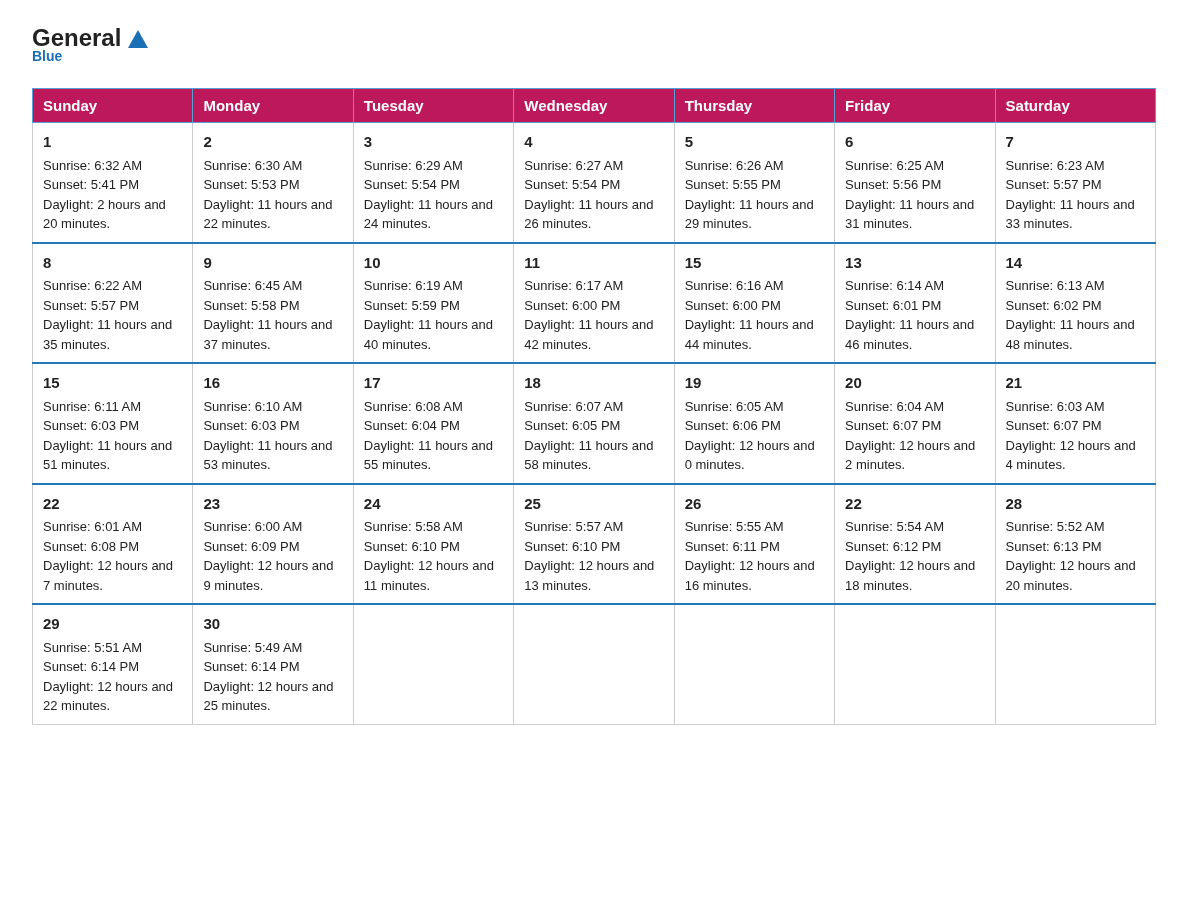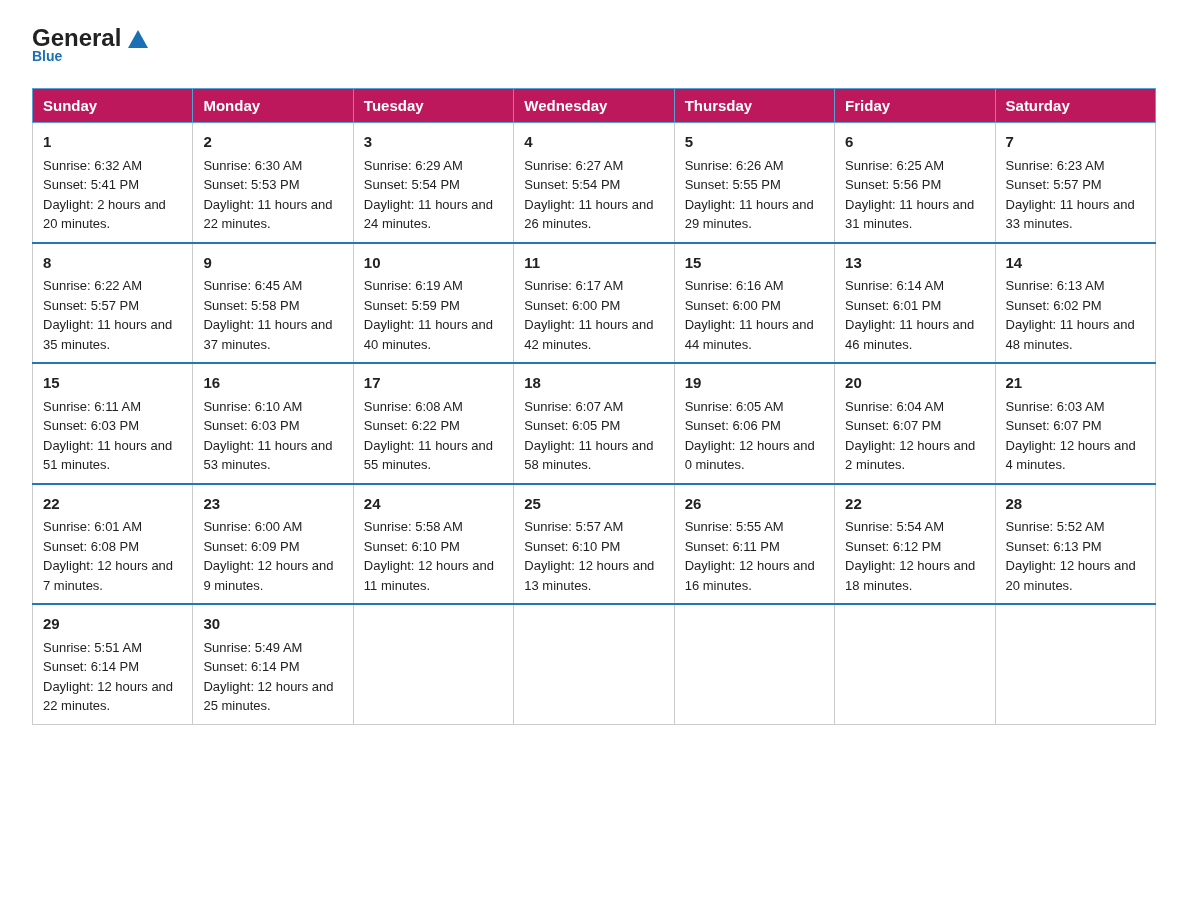--- a/index.html
+++ b/index.html
@@ -213,21 +213,21 @@
       </td>
         <td>
         <span class="day-number">16</span>
         <span class="day-info">Sunrise: 6:10 AM</span><br>
         <span class="day-info">Sunset: 6:03 PM</span><br>
         <span class="day-info">Daylight: 11 hours and 53 minutes.</span>
       </td>
         <td>
         <span class="day-number">17</span>
         <span class="day-info">Sunrise: 6:08 AM</span><br>
-        <span class="day-info">Sunset: 6:22 PM</span><br>
+        <span class="day-info">Sunset: 6:04 PM</span><br>
         <span class="day-info">Daylight: 11 hours and 55 minutes.</span>
       </td>
         <td>
         <span class="day-number">18</span>
         <span class="day-info">Sunrise: 6:07 AM</span><br>
         <span class="day-info">Sunset: 6:05 PM</span><br>
         <span class="day-info">Daylight: 11 hours and 58 minutes.</span>
       </td>
         <td>
         <span class="day-number">19</span>

